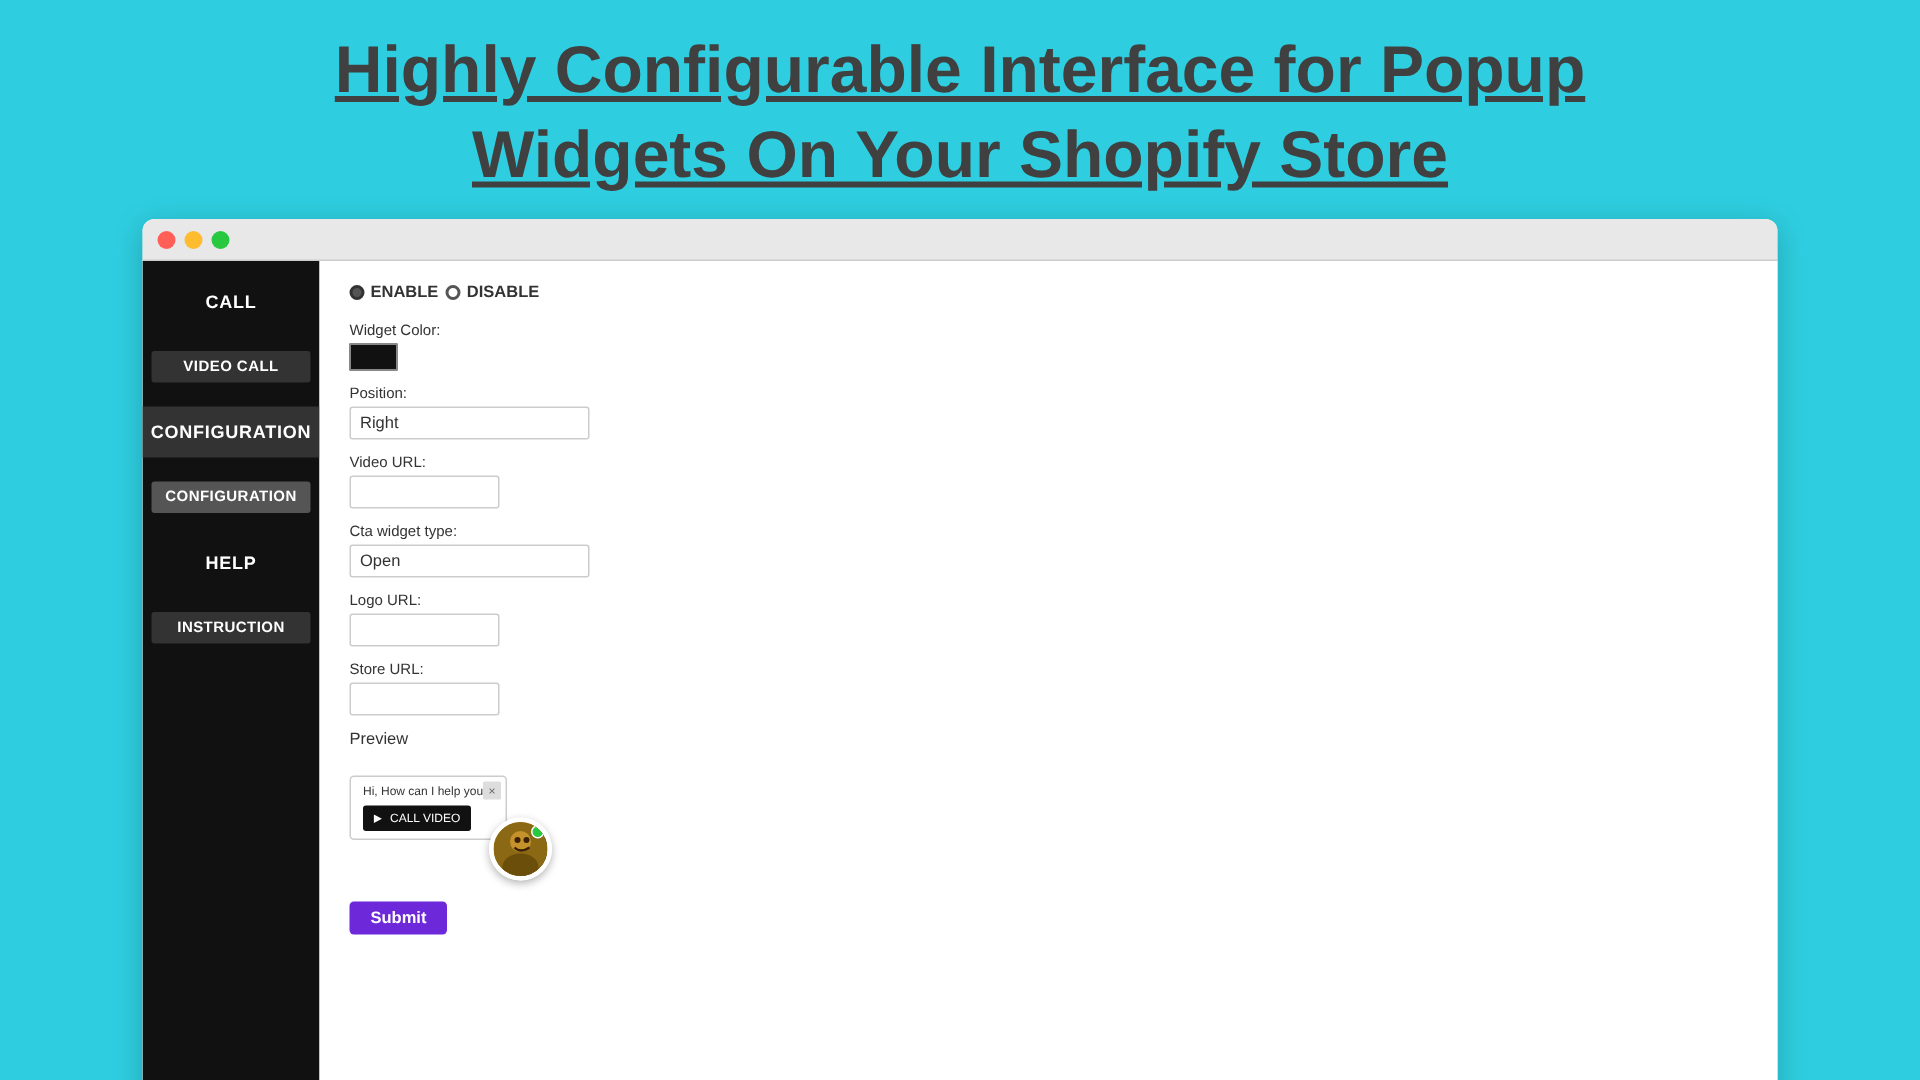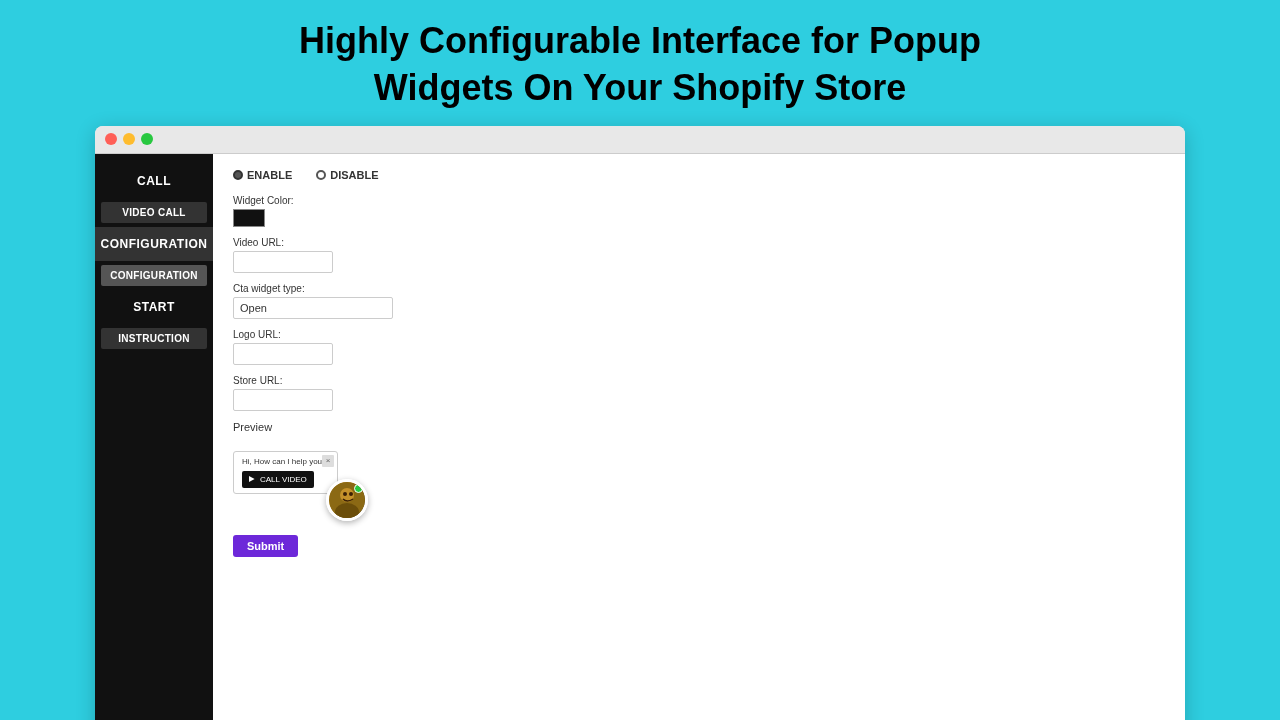--- a/index.html
+++ b/index.html
@@ -10,25 +10,26 @@
       font-family: Arial, sans-serif;
       overflow: hidden;
     }
 
     
     .header {
       text-align: center;
       padding: 18px 20px 14px;
     }
     .header h1 {
-      color: #000000;
-      font-size: 36px;
+      color: #404040;
+      font-size: 44px;
       font-weight: 800;
       font-family: 'Arial Black', Arial, sans-serif;
       line-height: 1.3;
+      text-decoration: underline;
     }
 
     
     .browser-window {
       margin: 0 auto;
       width: 1090px;
       background: #f0f0f0;
       border-radius: 8px 8px 0 0;
       box-shadow: 0 4px 20px rgba(0,0,0,0.2);
       overflow: hidden;
@@ -72,21 +73,21 @@
       font-weight: bold;
       cursor: pointer;
       letter-spacing: 0.5px;
     }
     .sidebar-item.active-section {
       background: #333;
     }
     .sidebar-btn {
       display: block;
       width: 90%;
-      margin: 4px auto;
+      margin: 16px auto;
       background: #333;
       color: white;
       border: none;
       border-radius: 2px;
       padding: 5px 3px;
       font-size: 10px;
       font-weight: bold;
       text-align: center;
       cursor: pointer;
       letter-spacing: 0.3px;
@@ -100,21 +101,21 @@
       flex: 1;
       padding: 15px 20px;
       overflow-y: auto;
       background: white;
     }
 
     
     .toggle-row {
       display: flex;
       align-items: center;
-      gap: 24px;
+      gap: 5px;
       margin-bottom: 14px;
       font-size: 11px;
       font-weight: bold;
       color: #333;
     }
     .radio-group {
       display: flex;
       align-items: center;
       gap: 4px;
     }
@@ -291,21 +292,21 @@
         <button class="sidebar-btn">
           <span>VIDEO CALL</span>
         </button>
         <div class="sidebar-item active-section">
           <span>CONFIGURATION</span>
         </div>
         <button class="sidebar-btn highlighted">
           <span>CONFIGURATION</span>
         </button>
         <div class="sidebar-item">
-          <span>START</span>
+          <span>HELP</span>
         </div>
         <button class="sidebar-btn">
           <span>INSTRUCTION</span>
         </button>
       </div>
 
       <div class="main-content">
 
         
         <div class="toggle-row">
@@ -319,20 +320,24 @@
           </div>
         </div>
 
         
         <div class="field-group">
           <span class="field-label">Widget Color:</span>
           <div class="color-swatch"></div>
         </div>
 
         
+        <div class="field-group">
+          <span class="field-label">Position:</span>
+          <input class="text-input" type="text" value="Right" style="">
+        </div>
 
         
         <div class="field-group">
           <span class="field-label">Video URL:</span>
           <input class="text-input text-input-wide" type="text" value="" style="">
         </div>
 
         
         <div class="field-group">
           <span class="field-label">Cta widget type:</span>

